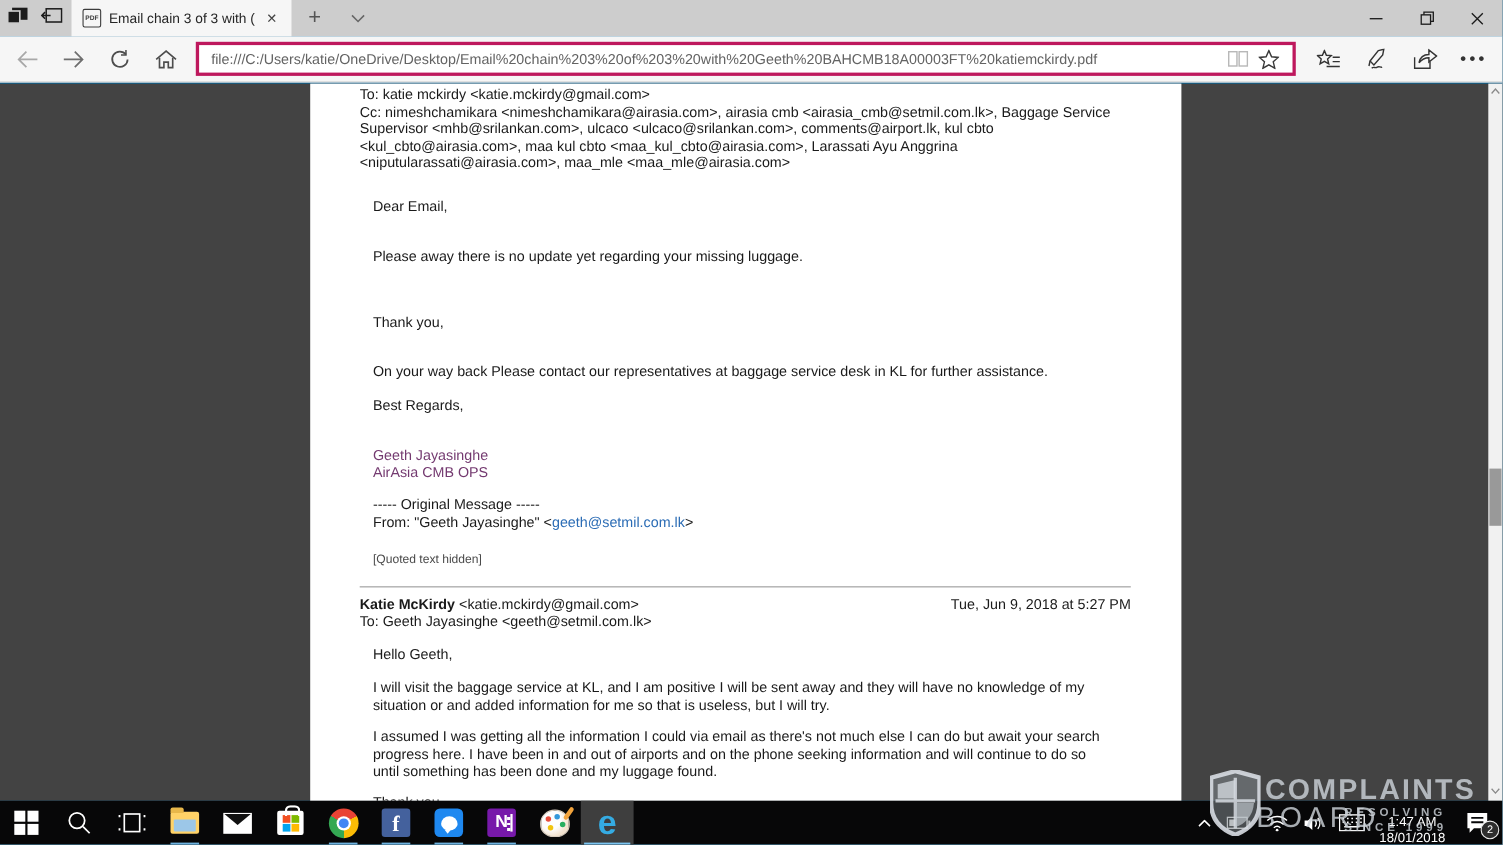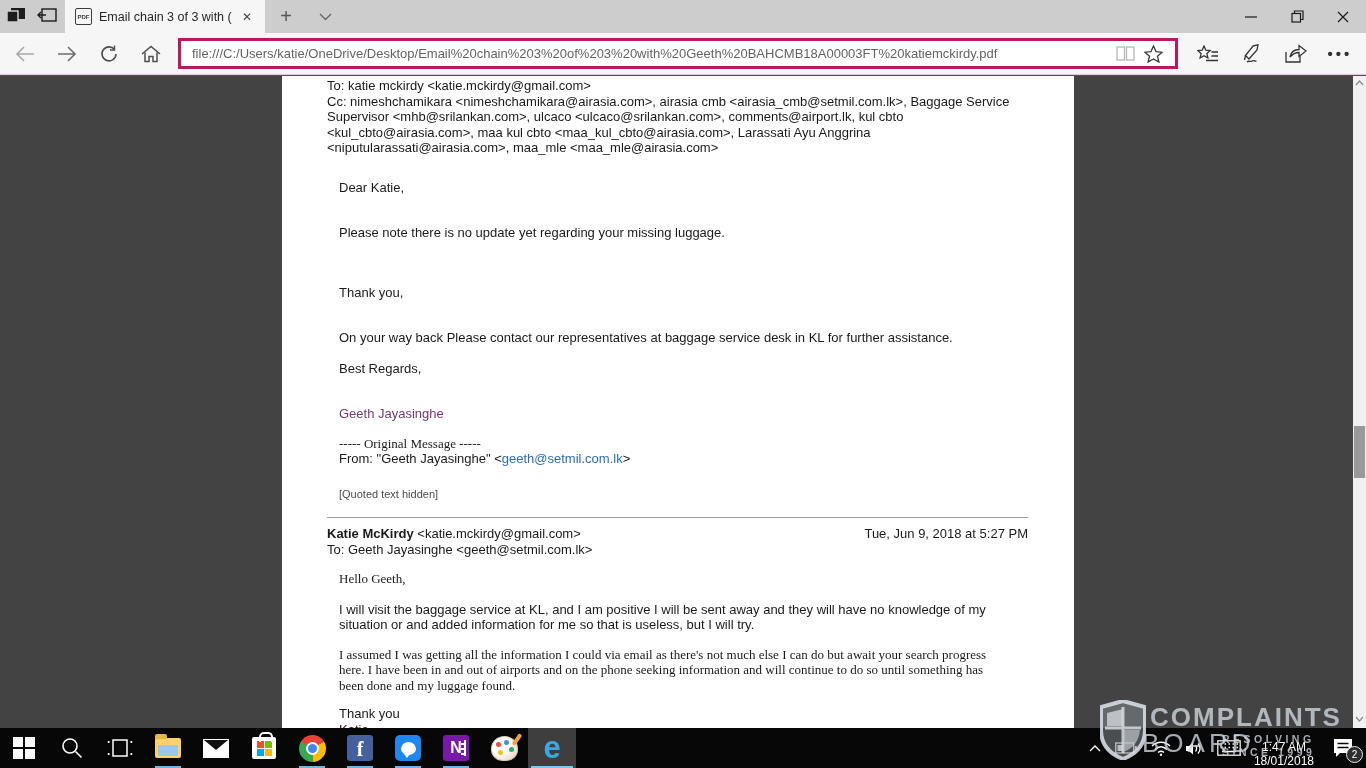--- a/index.html
+++ b/index.html
@@ -27,21 +27,21 @@
   .url-icon { width:28px; display:flex; align-items:center; justify-content:center; }
   .act-btn { width:44px; height:40px; display:flex; align-items:center; justify-content:center; }
   .more-dots { font-size:15px; letter-spacing:3px; color:#333; font-weight:bold; }
 
   
   .content { position:absolute; top:76px; left:0; right:0; bottom:40px; background:#434343; }
   .pdf-page { position:absolute; left:282px; top:0; width:792px; height:100%; background:#ffffff; padding:2px 45px 0 45px; color:#1a1a1a; font-size:13px; line-height:15.5px; overflow:hidden; }
   .hdr { width:692px; }
   .indent { margin-left:12px; width:668px; }
   .mt30 { margin-top:30px; } .mt24 { margin-top:24px; } .mt44 { margin-top:44px; }
-  .mt15 { margin-top:15px; } .mt14 { margin-top:14px;font-family:Liberation Serif, serif; } .mt13 { margin-top:13px; }
+  .mt15 { margin-top:15px; } .mt14 { margin-top:14px; } .mt13 { margin-top:13px; }
   .sig { color:#743a70; }
   .a-link { color:#2b6cb5; }
   .quoted { font-size:11px; color:#4a4a4a; margin-top:20px; margin-left:12px; }
   .rule { border:none; border-top:1px solid #9a9a9a; margin-top:15px; width:701px; }
   .msg2-head { display:flex; justify-content:space-between; width:701px; margin-top:8px; }
   .bold { font-weight:bold; }
 
   
   .vscroll { position:absolute; right:0; top:0; bottom:0; width:13px; background:#f1f1f1; }
   .vs-arrow { position:absolute; left:0; width:13px; height:14px; display:flex; align-items:center; justify-content:center; color:#8a8a8a; }
@@ -204,26 +204,27 @@
       <span class="more-dots">•••</span>
     </div>
   </div>
 
   <div class="content">
     <div class="pdf-page">
 
       <div class="hdr">To: katie mckirdy &lt;katie.mckirdy@gmail.com&gt;</div>
       <div class="hdr">Cc: nimeshchamikara &lt;nimeshchamikara@airasia.com&gt;, airasia cmb &lt;airasia_cmb@setmil.com.lk&gt;, Baggage Service Supervisor &lt;mhb@srilankan.com&gt;, ulcaco &lt;ulcaco@srilankan.com&gt;, comments@airport.lk, kul cbto &lt;kul_cbto@airasia.com&gt;, maa kul cbto &lt;maa_kul_cbto@airasia.com&gt;, Larassati Ayu Anggrina &lt;niputularassati@airasia.com&gt;, maa_mle &lt;maa_mle@airasia.com&gt;</div>
 
-      <div class="indent mt24">Dear Katie,</div>
-      <div class="indent mt30">Please note there is no update yet regarding your missing luggage.</div>
+      <div class="indent mt24">Dear Email,</div>
+      <div class="indent mt30">Please away there is no update yet regarding your missing luggage.</div>
       <div class="indent mt44">Thank you,</div>
       <div class="indent mt30">On your way back Please contact our representatives at baggage service desk in KL for further assistance.</div>
       <div class="indent mt15">Best Regards,</div>
       <div class="indent mt30 sig">Geeth Jayasinghe</div>
+      <div class="indent sig">AirAsia CMB OPS</div>
       <div class="indent mt14">----- Original Message -----</div>
       <div class="indent">
         <span>From: "Geeth Jayasinghe" &lt;</span><span class="a-link">geeth@setmil.com.lk</span><span>&gt;</span>
       </div>
       <div class="quoted">[Quoted text hidden]</div>
 
       <hr class="rule">
 
       <div class="msg2-head">
         <div><span class="bold">Katie McKirdy</span><span> &lt;katie.mckirdy@gmail.com&gt;</span></div>

